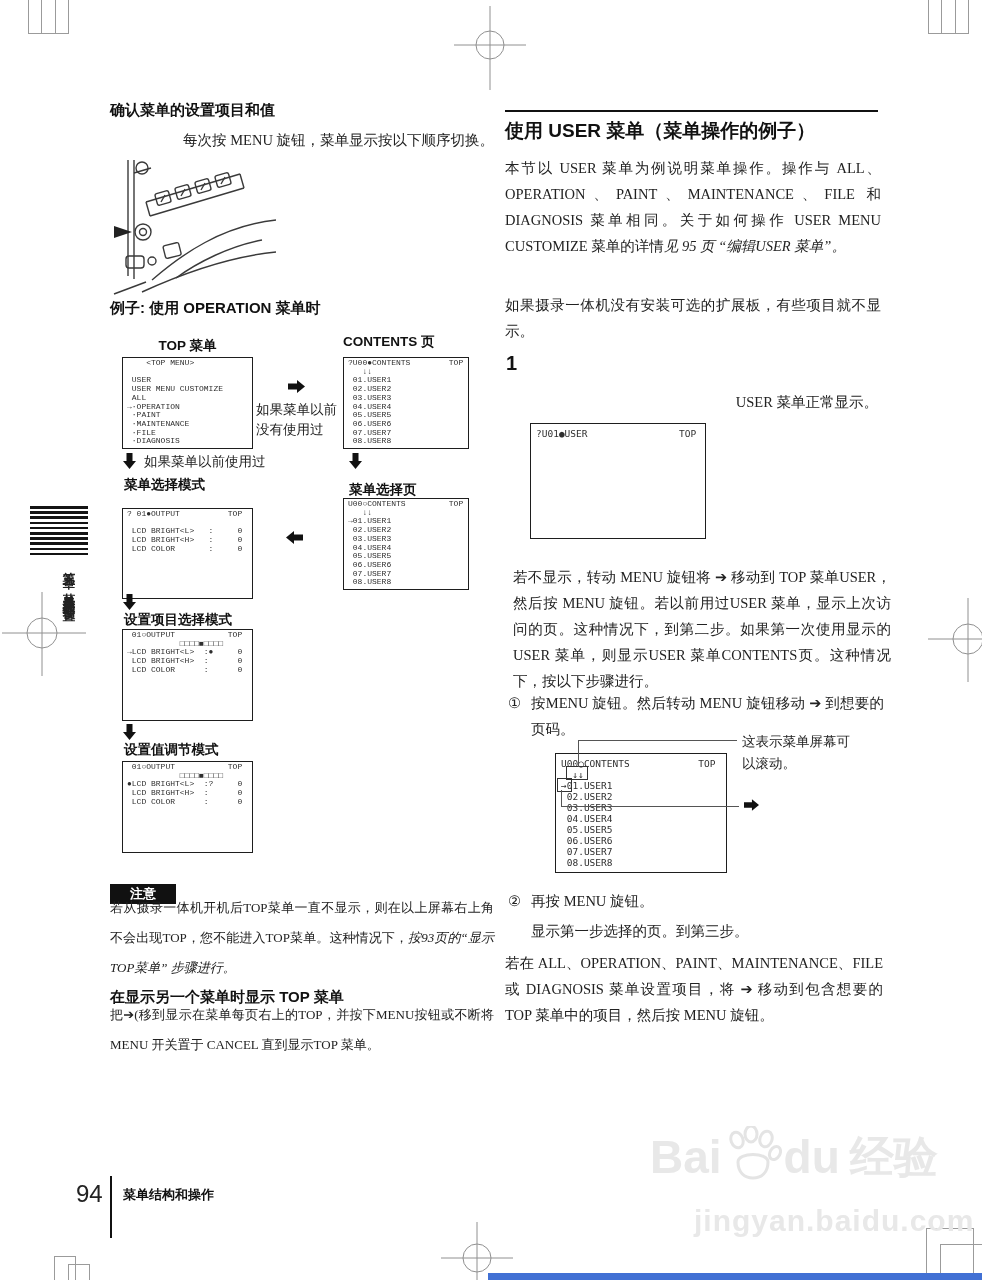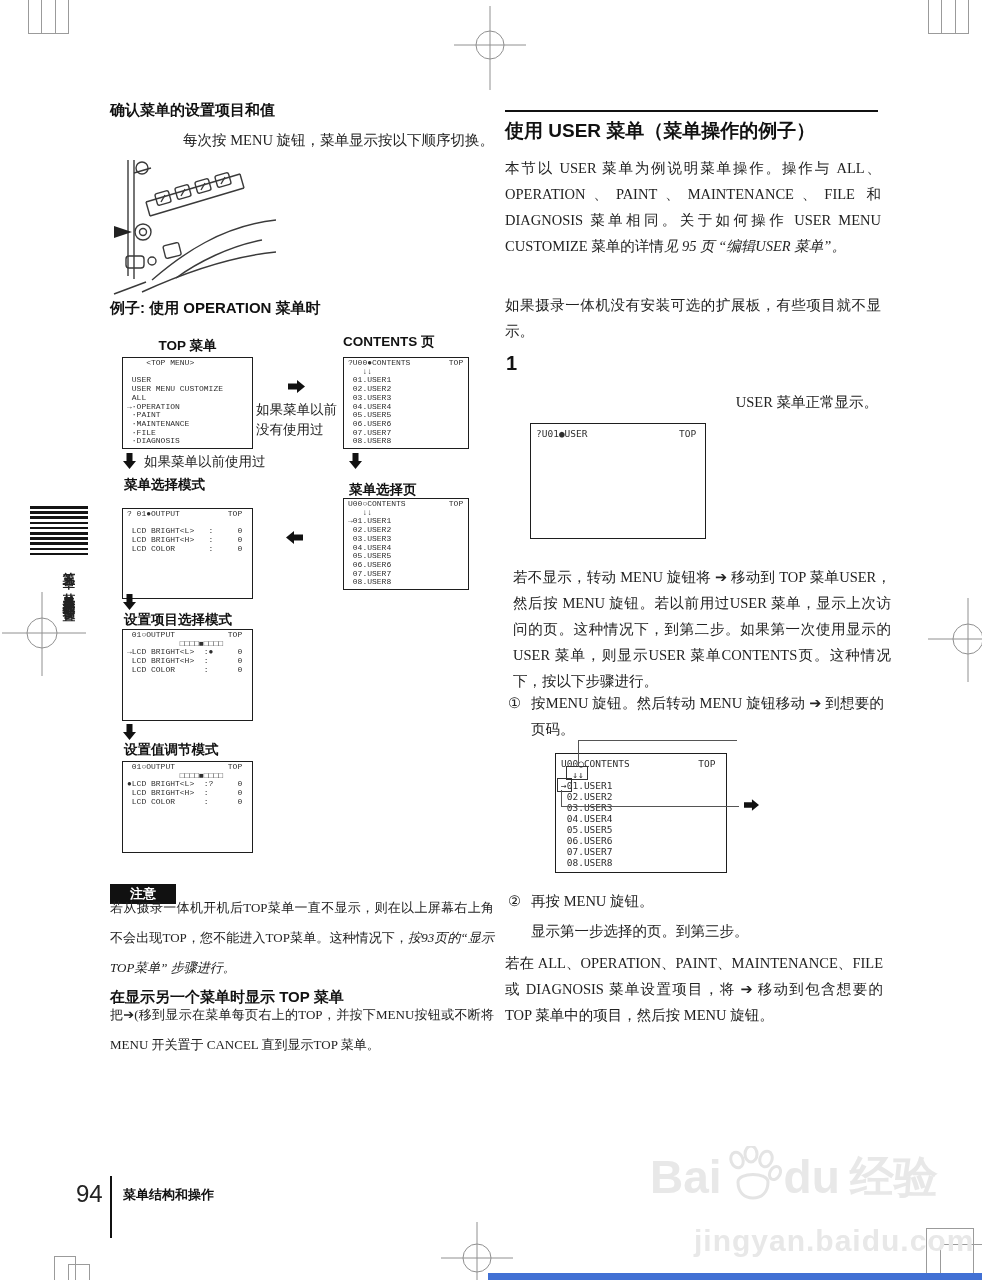--- a/index.html
+++ b/index.html
@@ -20,21 +20,21 @@
        font-weight:bold;font-size:13px;padding:1px 20px;}
   .cline{position:absolute;background:#555;}
   .olbox{position:absolute;border:1px solid #333;}
   .cornermark{position:absolute;border:1px solid #9b9b9b;}
   .regmark{position:absolute;}
   .substep{position:absolute;display:flex;font-size:14.5px;line-height:26px;color:#222;}
   .substep .mk{width:23px;flex:none;}
   .vtext{position:absolute;writing-mode:vertical-rl;font-family:"Liberation Sans",sans-serif;
        font-weight:600;font-size:12.5px;letter-spacing:2px;color:#222;}
   .stripes{position:absolute;background:repeating-linear-gradient(to bottom,#141414 0 2.6px,#ffffff 2.6px 5.2px);}
-  .wm{color:#e8e8e8;font-family:"Liberation Sans",sans-serif;font-weight:bold;margin-top:20px;}
+  .wm{color:#e8e8e8;font-family:"Liberation Sans",sans-serif;font-weight:bold;}
   i{font-style:italic;}
 </style>
 </head>
 <body>
 
 <div class="page">
 
   <svg class="regmark" style="left:454px;top:6px" width="72" height="84" viewBox="0 0 72 84" fill="none" stroke="#909090" stroke-width="1">
     <circle cx="36" cy="39" r="14"></circle>
       <line x1="0" y1="39" x2="72" y2="39"></line>
@@ -214,20 +214,24 @@
  03.USER3
  04.USER4
  05.USER5
  06.USER6
  07.USER7
  08.USER8</pre>
   <div class="olbox" style="left:566px;top:766px;width:20px;height:12px"></div>
   <div class="olbox" style="left:557px;top:778px;width:13px;height:12px"></div>
   <div class="cline" style="left:578px;top:740px;width:1px;height:27px"></div>
   <div class="cline" style="left:578px;top:740px;width:159px;height:1px"></div>
+  <div class="flownote" style="left:742px;top:731px;width:132px;line-height:22px">
+    <div>这表示菜单屏幕可</div>
+    <div>以滚动。</div>
+  </div>
   <div class="cline" style="left:561px;top:790px;width:1px;height:16px"></div>
   <div class="cline" style="left:561px;top:806px;width:178px;height:1px"></div>
   <svg class="abs" style="left:744px;top:799px" width="15" height="12" viewBox="0 0 17 13">
       <path d="M0 3.5h9V0l8 6.5L9 13V9.5H0z" fill="#111"></path>
     </svg>
 
   <div class="substep" style="left:508px;top:888px;width:376px">
     <span class="mk">②</span>
     <span style="flex:1">再按 MENU 旋钮。</span>
   </div>

